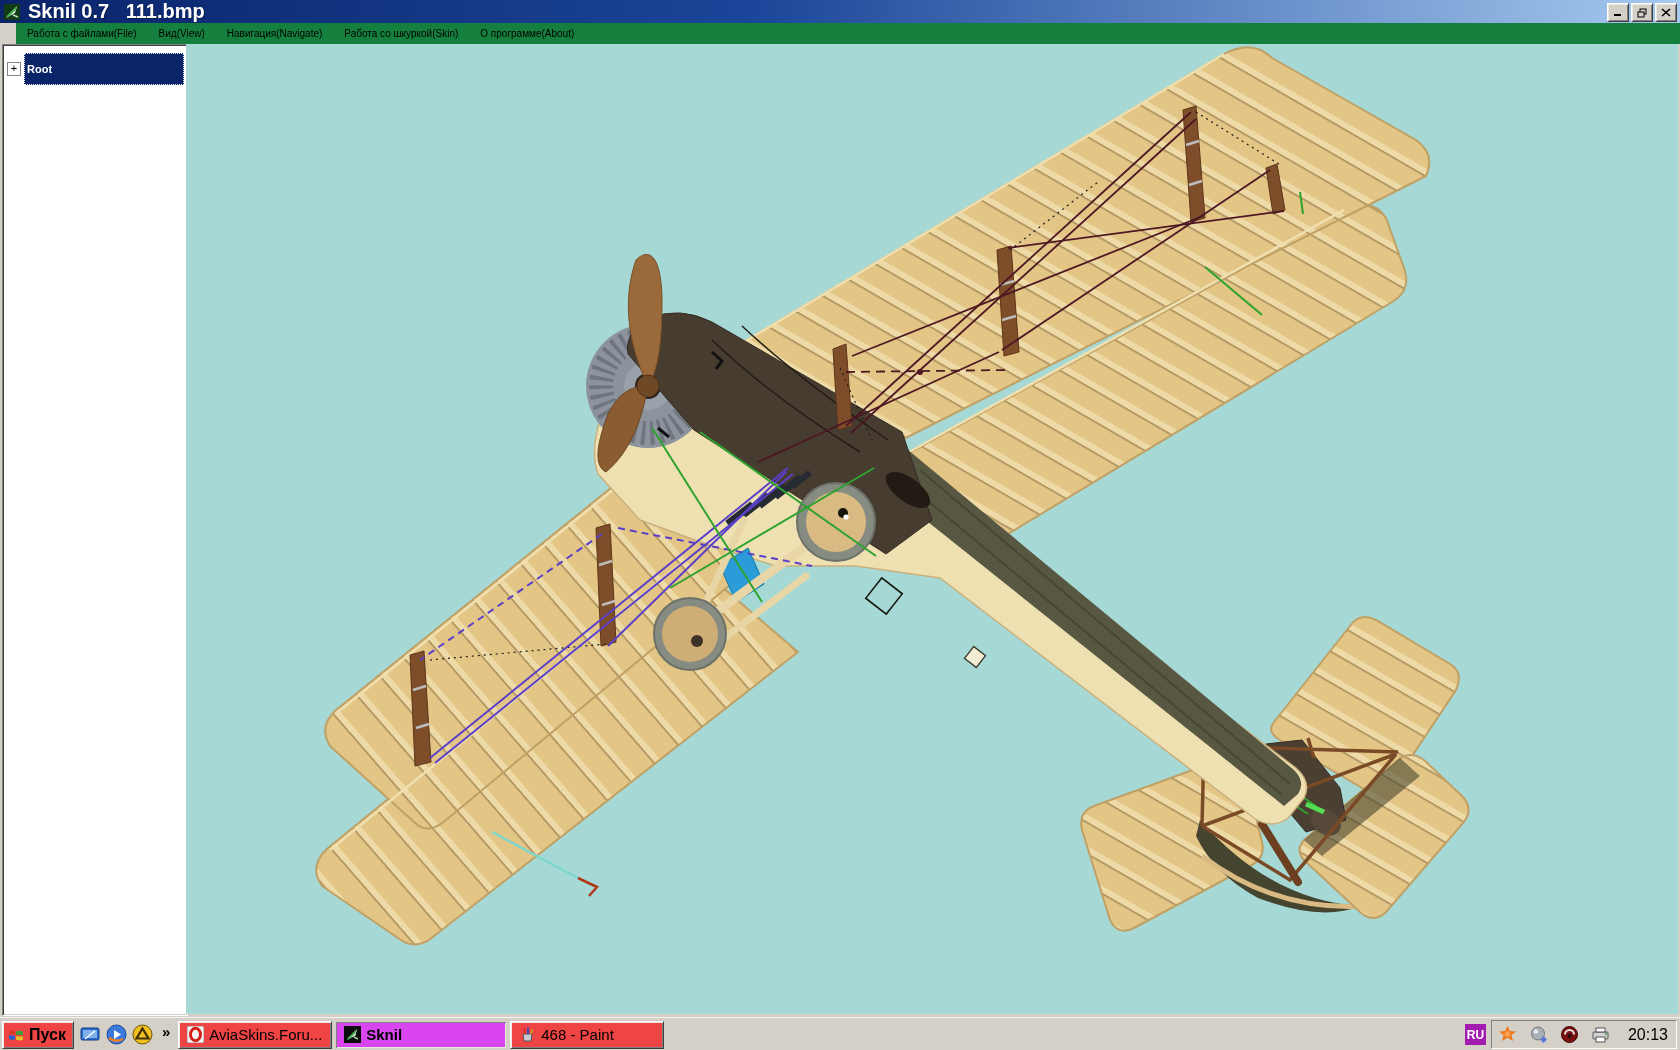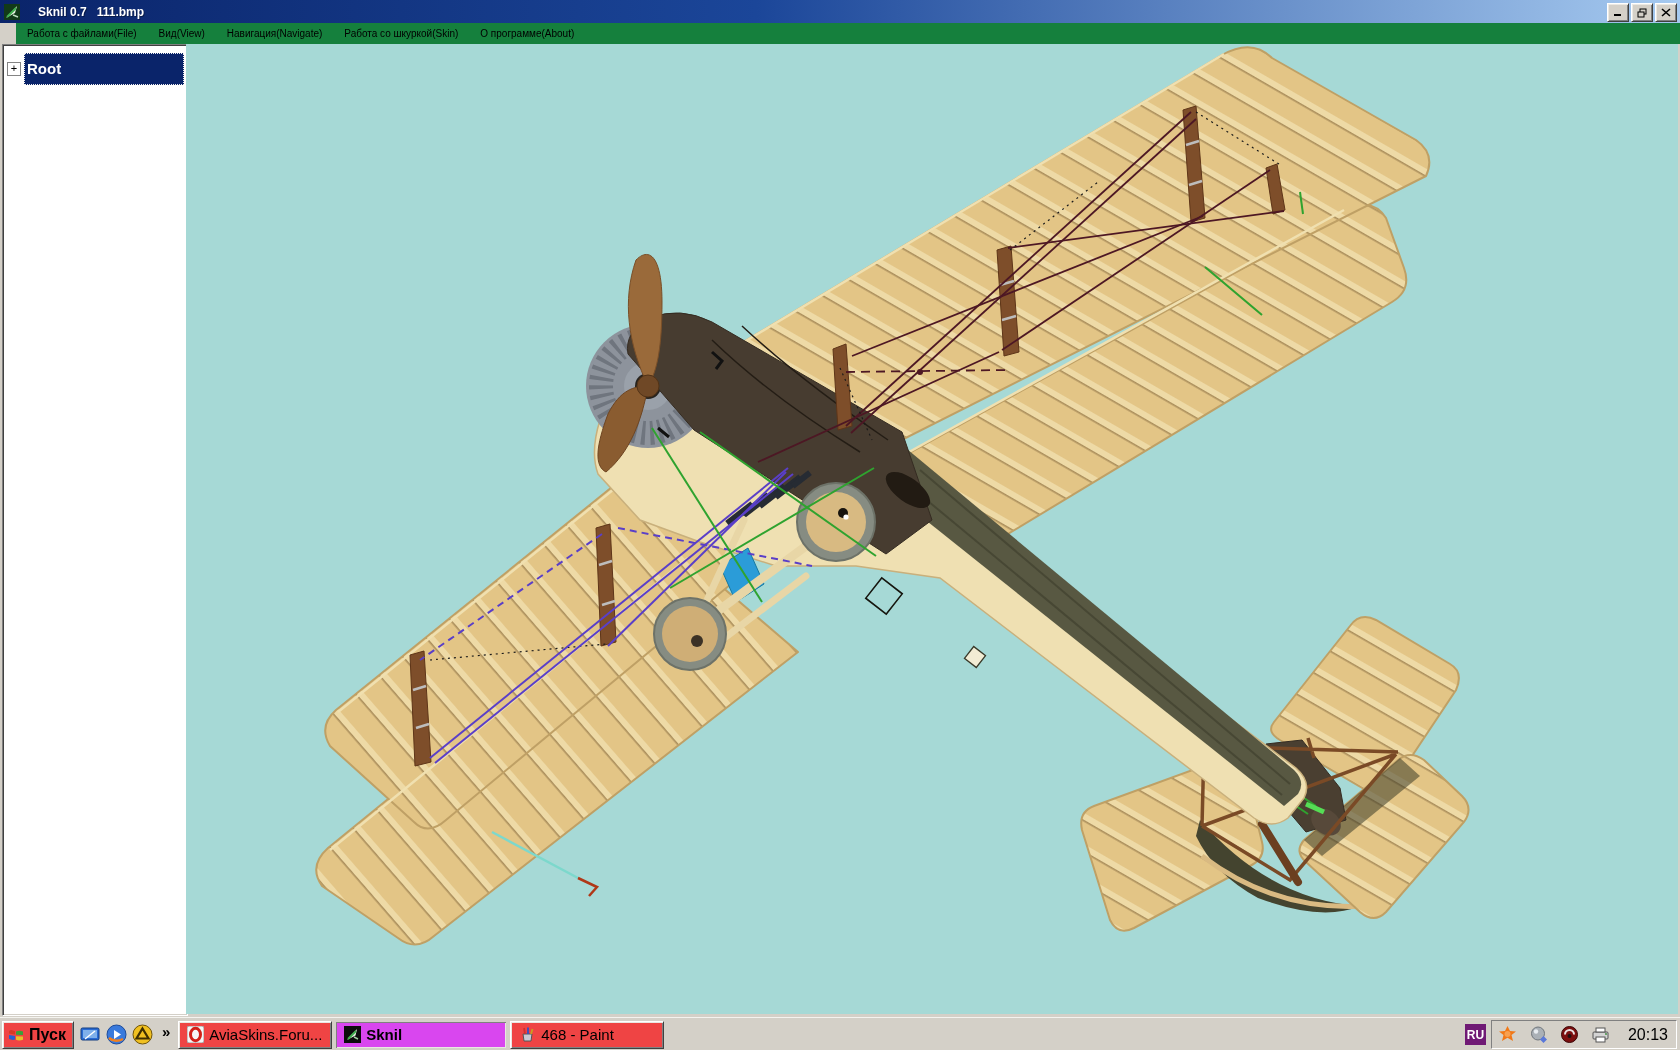--- a/index.html
+++ b/index.html
@@ -2,39 +2,39 @@
 <html><head>
 <meta charset="utf-8">
 <style>
   html,body{margin:0;padding:0;width:1680px;height:1050px;overflow:hidden;
     background:#d4d0c8;font-family:"Liberation Sans",sans-serif;}
   .abs{position:absolute;}
   
   #titlebar{left:0;top:0;width:1680px;height:23px;
     background:linear-gradient(to right,#0a246a,#1b4699 45%,#a6caf0);
     display:flex;align-items:center;color:#fff;}
-  #title-text{font-size:12px;font-weight:bold;margin-left:18px;white-space:pre;
+  #title-text{font-size:20px;font-weight:bold;margin-left:8px;white-space:pre;
     text-shadow:1px 1px 0 rgba(0,0,0,.35);}
   #app-icon{width:16px;height:16px;margin-left:4px;flex:none;}
   .winbtns{position:absolute;right:3px;top:3px;display:flex;gap:2px;}
   .winbtn{width:20px;height:17px;background:#d4d0c8;border:1px solid;
     border-color:#fff #404040 #404040 #fff;box-shadow:inset 1px 1px 0 #ece9e2,inset -1px -1px 0 #808080;
     display:flex;align-items:center;justify-content:center;}
   #menubar{left:16px;top:23px;width:1680px;height:21px;background:#15803d;
     display:flex;align-items:center;font-size:10px;color:#000;}
   .menu-item{padding:2px 11px;}
   
   #treepanel{left:2px;top:44px;width:184px;height:970px;background:#fff;
     border:1px solid;border-color:#808080 #fff #fff #808080;
     box-shadow:inset 1px 1px 0 #404040,inset -1px -1px 0 #d4d0c8;}
   .tree-row{position:absolute;left:4px;top:14px;right:3px;height:19px;
     display:flex;align-items:center;}
   .plusbox{width:12px;height:12px;border:1px solid #848484;background:#fff;
     font-size:11px;line-height:10px;text-align:center;color:#000;flex:none;margin-right:3px;}
-  .tree-label{flex:1;background:#0a246a;color:#fff;font-weight:bold;font-size:15px;
+  .tree-label{flex:1;background:#0a246a;color:#fff;font-weight:bold;font-size:11px;
     padding:7px 3px;outline:1px dotted #f0f0f0;outline-offset:-1px;line-height:18px;}
   
   #viewport{left:186px;top:44px;width:1492px;height:970px;background:#a6d9d6;overflow:hidden;}
   #viewport svg{position:absolute;left:0;top:0;}
   
   #taskbar{left:0;top:1017px;width:1680px;height:33px;background:#d4d0c8;
     border-top:1px solid #f4f3ef;display:flex;align-items:center;}
   .raised{border:1px solid;border-color:#fff #404040 #404040 #fff;
     box-shadow:inset 1px 1px 0 #e9e7e1,inset -1px -1px 0 #808080;background:#ef4444;}
   #start-btn{margin-left:2px;height:26px;display:flex;align-items:center;gap:4px;
@@ -43,21 +43,21 @@
   .ql-icon{width:21px;height:21px;display:flex;align-items:center;justify-content:center;}
   .chev{font-size:15px;font-weight:bold;margin:0 4px 6px 4px;}
   .task-btn{height:26px;display:flex;align-items:center;gap:5px;padding:0 8px;
     font-size:15px;margin-left:4px;color:#000;white-space:nowrap;overflow:hidden;}
   .task-btn.inactive{width:136px;}
   .task-btn.active{width:154px;border-color:#404040 #fff #fff #404040;
     box-shadow:inset 1px 1px 0 #808080,inset -1px -1px 0 #e9e7e1;
     background:#d946ef;font-weight:bold;}
   .tb-icon{width:17px;height:17px;flex:none;}
   #tray-wrap{margin-left:auto;display:flex;align-items:center;margin-right:3px;}
-  #lang-badge{width:21px;height:21px;background:#701a75;color:#fff;font-size:12px;
+  #lang-badge{width:21px;height:21px;background:#a21caf;color:#fff;font-size:12px;
     font-weight:bold;display:flex;align-items:center;justify-content:center;margin-right:5px;}
   #tray{height:27px;border:1px solid;border-color:#808080 #fff #fff #808080;
     display:flex;align-items:center;gap:12px;padding:0 8px 0 6px;}
   .tray-icon{width:19px;height:19px;}
   #clock{font-size:16px;margin-left:6px;color:#000;}
 </style>
 </head>
 <body>
 
 <div class="abs" id="titlebar">

